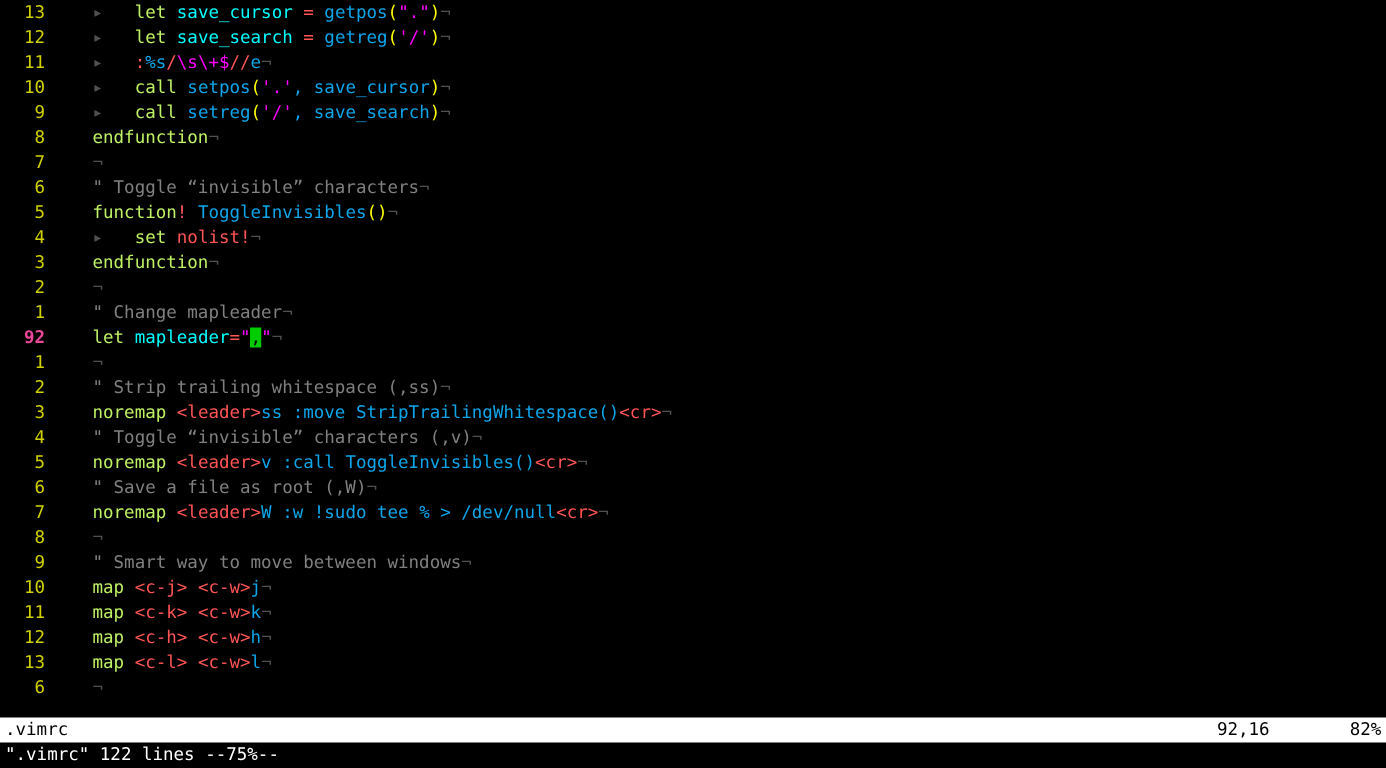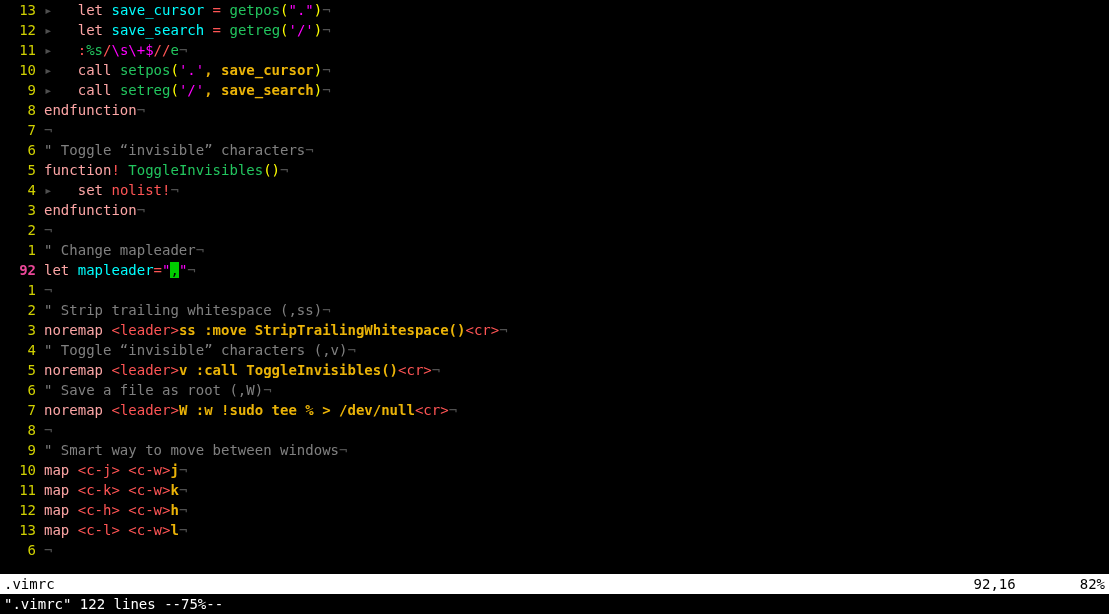--- a/index.html
+++ b/index.html
@@ -15,47 +15,48 @@
     overflow: hidden;
   }
   .editor {
     height: 574px;
     overflow: hidden;
   }
   .line {
     display: flex;
     white-space: pre;
     height: 20px;
+    gap: 30px;
   }
   .gutter {
     width: 36px;
     text-align: right;
     padding-right: 8px;
     color: #d0d000;
     flex: 0 0 auto;
   }
   .gutter.current {
     color: #ec4899;
     font-weight: bold;
   }
   .code {
     flex: 1;
     white-space: pre;
   }
   .tab-indicator { color: #505050; }
   .eol { color: #505050; }
-  .kw { color: #fca5a5; }
-  .func { color: #22c55e; }
+  .kw { color: #bef264; }
+  .func { color: #0ea5e9; }
   .ident { color: #00ffff; text-align: right; }
   .paren { color: #ffff00; }
   .str { color: #ff00ff; }
   .op { color: #ff5555; }
   .comment { color: #808080; }
   .key { color: #ff5555; }
-  .plain { color: #eab308; font-weight: bold; }
+  .plain { color: #0ea5e9; }
   .option { color: #ff5555; }
   .cursor-block {
     background: #00cc00;
     color: #000;
   }
   .status-bar {
     display: flex;
     background: #ffffff;
     color: #000;
     height: 20px;

